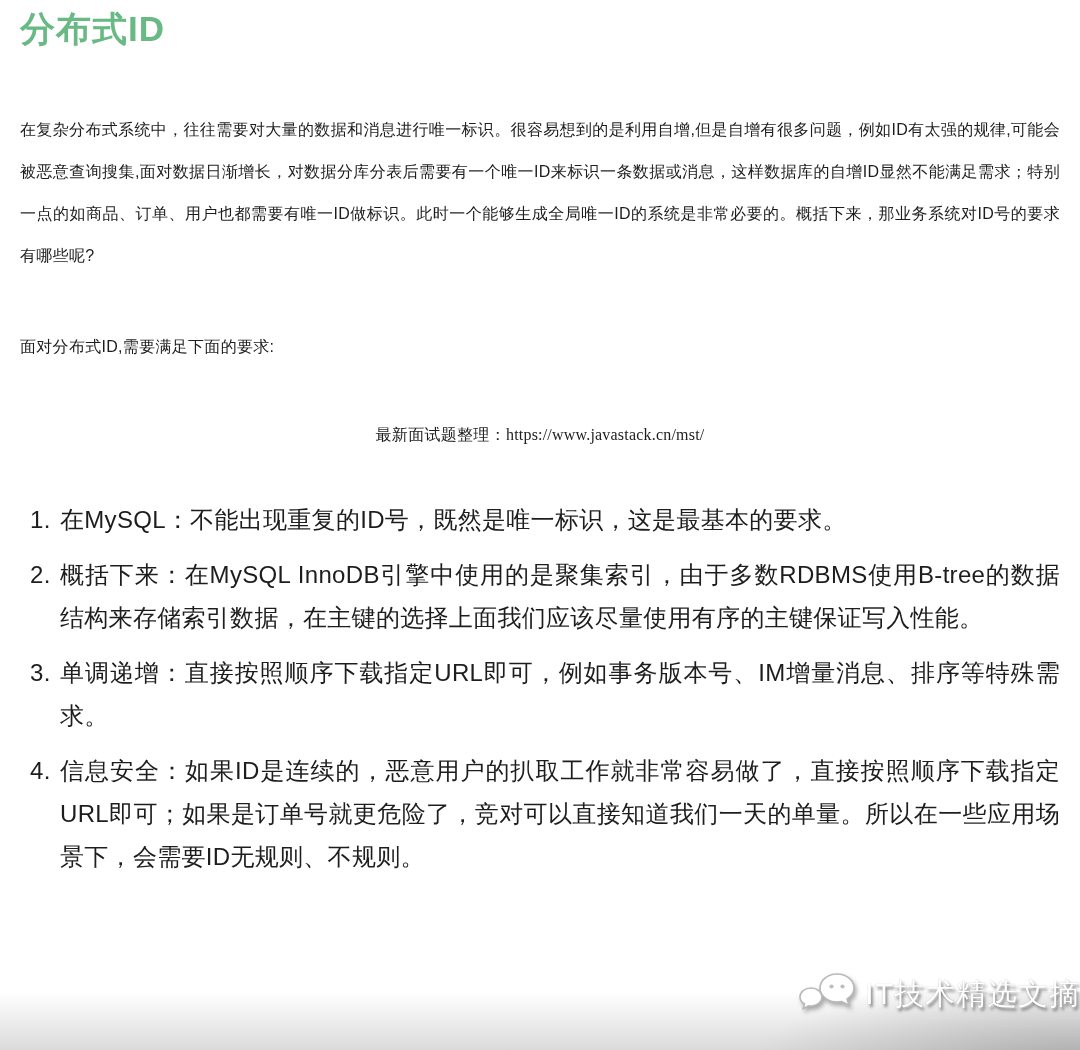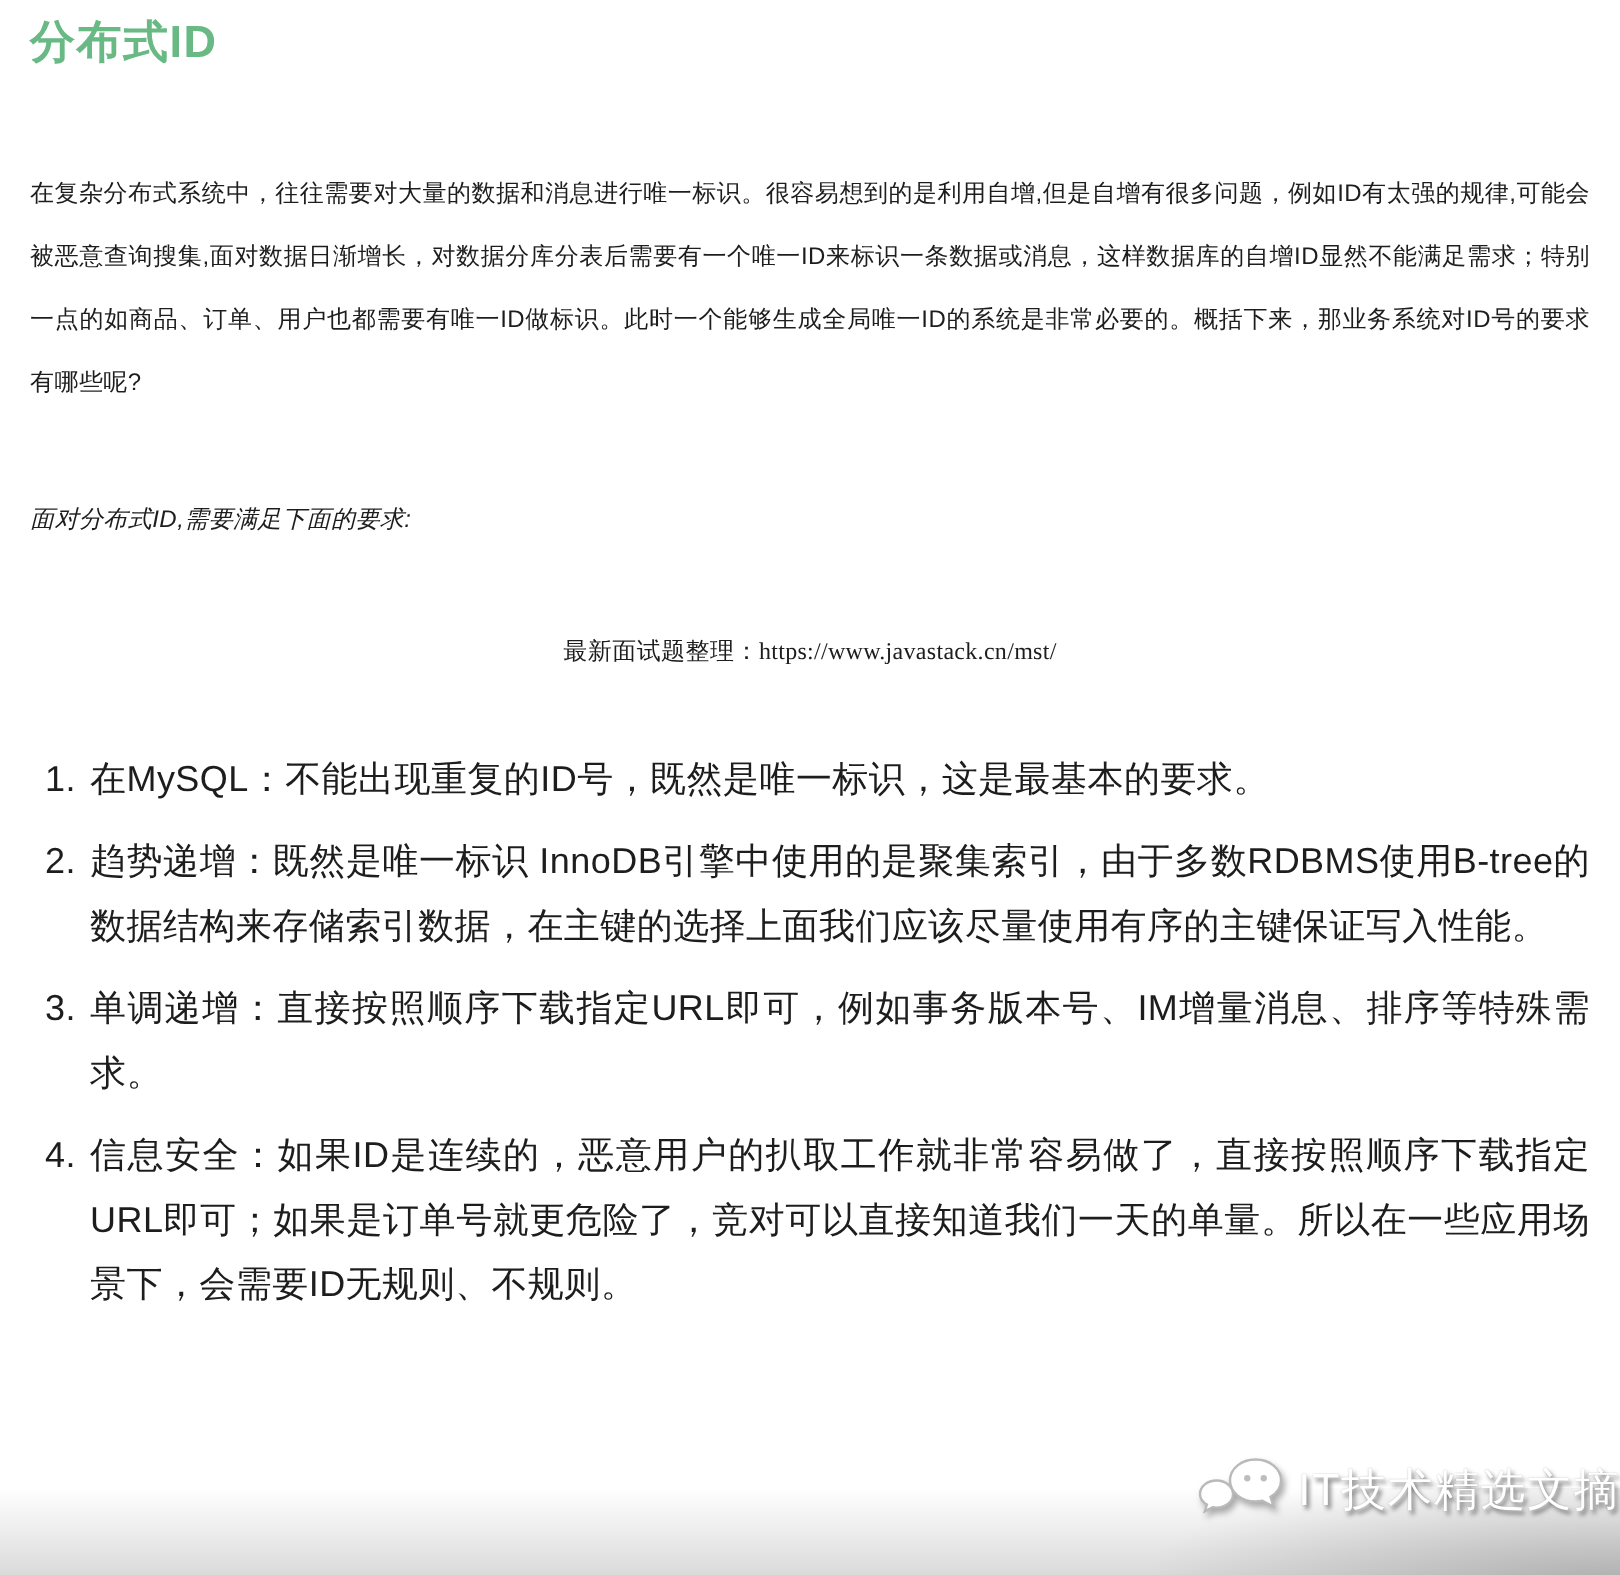--- a/index.html
+++ b/index.html
@@ -10,36 +10,36 @@
     position: relative;
     overflow: hidden;
     font-family: "Liberation Sans", sans-serif;
     color: #1d1d1d;
   }
   .content {
     padding: 8px 20px 0 20px;
   }
   h1.green-heading, h2.green-heading {
     color: #68b984;
-    font-size: 30px;
+    font-size: 35px;
     line-height: 42px;
     font-weight: bold;
     margin: 0;
     letter-spacing: 1px;
   }
   h2.green-heading { margin-top: 45px; }
   p.body-text {
     font-size: 16px;
     line-height: 42px;
     margin: 0;
     text-align: justify;
     letter-spacing: 0.3px;
   }
   p.intro-paragraph   { margin-top: 59px; }
-  p.requirements-lead { margin-top: 49px; font-style: italic; }
+  p.requirements-lead { margin-top: 49px; }
   p.interview-line    { margin-top: 46px; text-align: center; }
   .url-text {
     font-family: "Liberation Serif", serif;
     letter-spacing: 0.2px;
   }
   ol.req-list {
     list-style: none;
     margin: 42px 0 0 0;
     padding: 0 0 0 10px;
   }
@@ -96,21 +96,21 @@
 
   <p class="body-text interview-line"><span>最新面试题整理：</span><span class="url-text">https://www.javastack.cn/mst/</span></p>
 
   <ol class="req-list">
     <li>
       <span class="li-num">1.</span>
       <span class="li-text">在MySQL：不能出现重复的ID号，既然是唯一标识，这是最基本的要求。</span>
     </li>
     <li>
       <span class="li-num">2.</span>
-      <span class="li-text">趋势递增：既然是唯一标识 InnoDB引擎中使用的是聚集索引，由于多数RDBMS使用B-tree的数据结构来存储索引数据，在主键的选择上面我们应该尽量使用有序的主键保证写入性能。</span>
+      <span class="li-text">概括下来：在MySQL InnoDB引擎中使用的是聚集索引，由于多数RDBMS使用B-tree的数据结构来存储索引数据，在主键的选择上面我们应该尽量使用有序的主键保证写入性能。</span>
     </li>
     <li>
       <span class="li-num">3.</span>
       <span class="li-text">单调递增：直接按照顺序下载指定URL即可，例如事务版本号、IM增量消息、排序等特殊需求。</span>
     </li>
     <li>
       <span class="li-num">4.</span>
       <span class="li-text">信息安全：如果ID是连续的，恶意用户的扒取工作就非常容易做了，直接按照顺序下载指定URL即可；如果是订单号就更危险了，竞对可以直接知道我们一天的单量。所以在一些应用场景下，会需要ID无规则、不规则。</span>
     </li>
   </ol>

